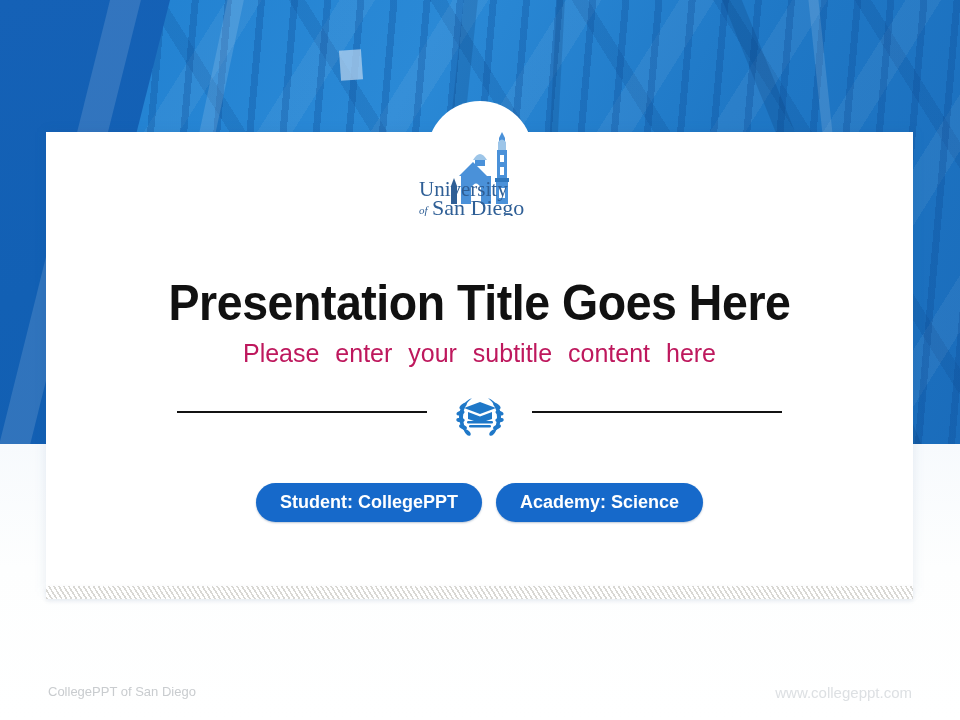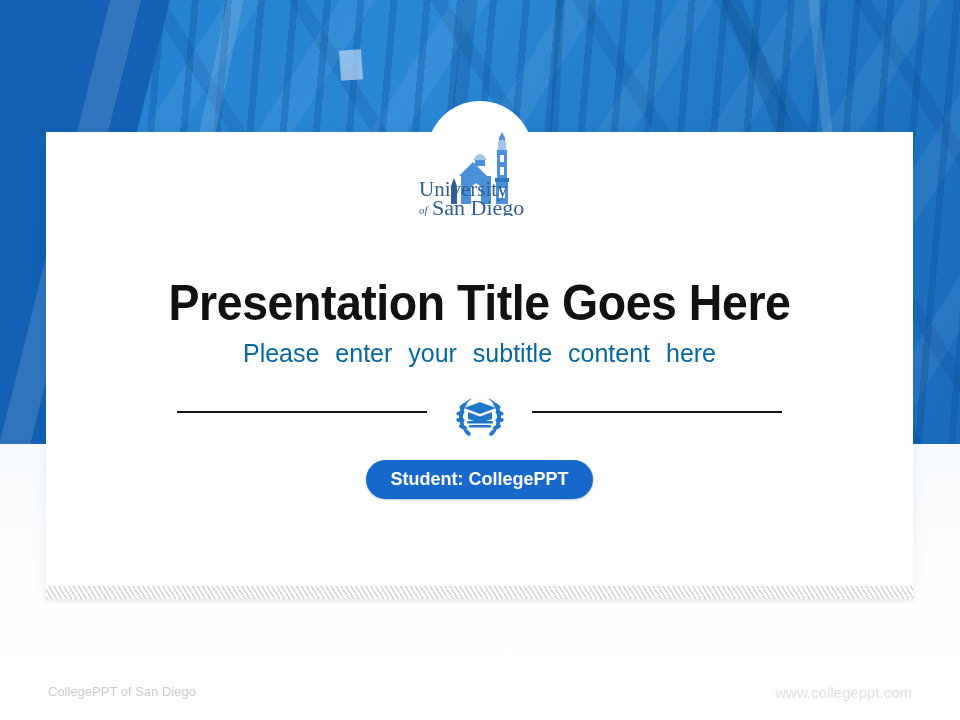--- a/index.html
+++ b/index.html
@@ -159,21 +159,21 @@
     transform: scaleX(0.93);
     white-space: nowrap;
   }
   .subtitle {
     position: absolute;
     left: 46px;
     top: 339px;
     width: 867px;
     text-align: center;
     font-size: 25px;
-    color: #0369a1;
+    color: #be185d;
     word-spacing: 9px;
     white-space: nowrap;
   }
 
   
   .divider-row {
     position: absolute;
     left: 46px;
     top: 392px;
     width: 867px;
@@ -193,21 +193,21 @@
     top: 0px;
     width: 56px;
     height: 46px;
   }
   .emblem svg { display: block; }
 
   
   .badges {
     position: absolute;
     left: 46px;
-    top: 460px;
+    top: 483px;
     width: 867px;
     display: flex;
     justify-content: center;
     gap: 14px;
   }
   .badge {
     background: #1669ca;
     color: #ffffff;
     font-size: 18px;
     font-weight: bold;
@@ -319,18 +319,19 @@
           <rect x="15" y="29" width="26" height="2.6" rx="1.3"></rect>
           <rect x="17" y="33" width="22" height="2.6" rx="1.3"></rect>
         </g>
       </svg>
     </div>
     <div class="divider-line right"></div>
   </div>
 
   <div class="badges">
     <div class="badge">Student: CollegePPT</div>
+    <div class="badge">Academy: Science</div>
   </div>
 
   <div class="footer-left">CollegePPT of San Diego</div>
   <div class="footer-right">www.collegeppt.com</div>
 
 </div>
 
 </body></html>

